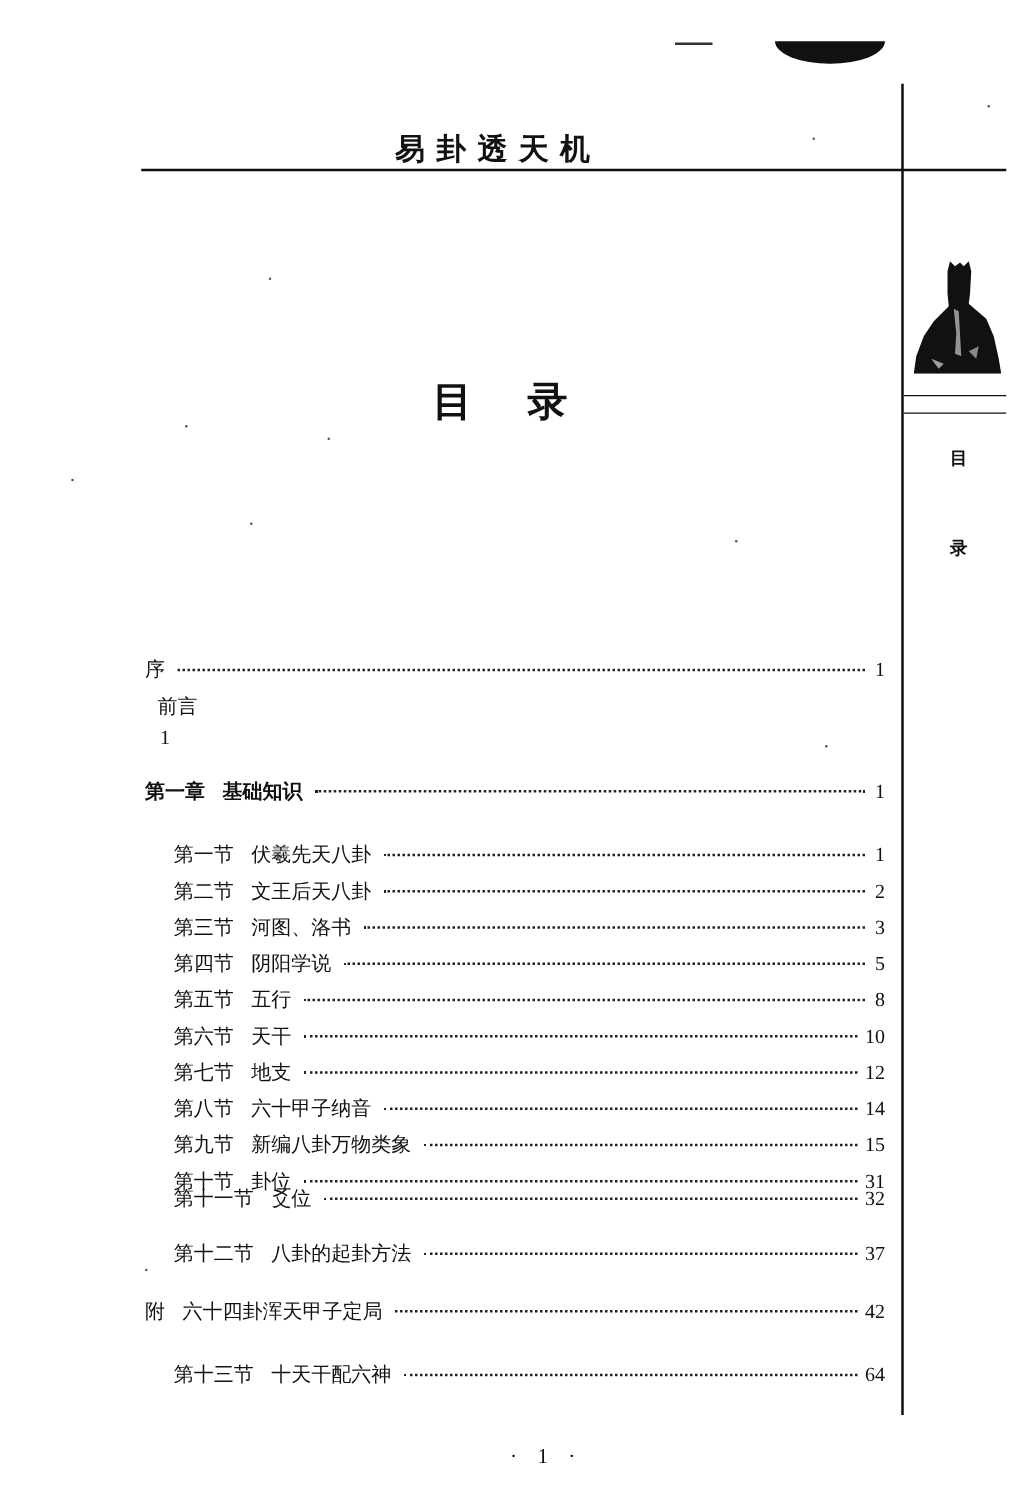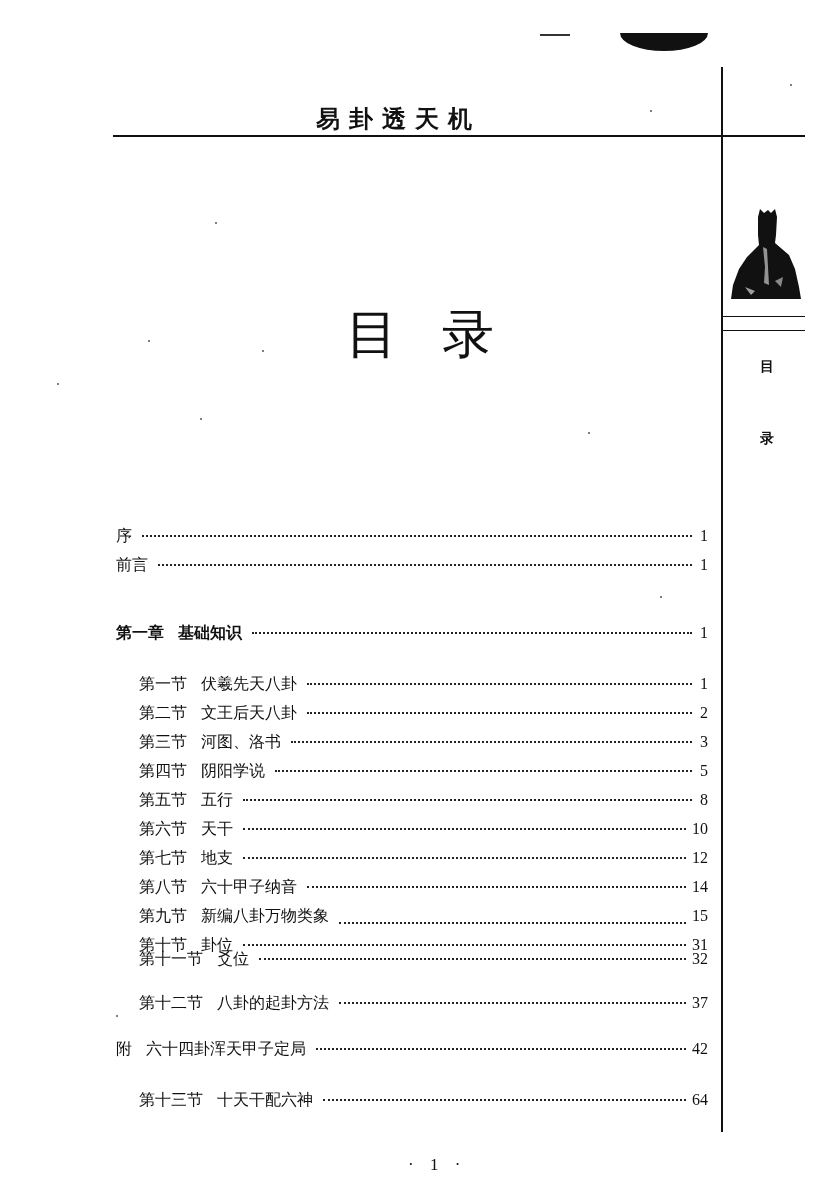--- a/index.html
+++ b/index.html
@@ -77,22 +77,22 @@
       position: absolute;
       left: 760px;
       font-size: 14px;
       font-family: "DejaVu Sans", sans-serif;
       font-weight: bold;
     }
     .toc-title {
       position: absolute;
       left: 346px;
       top: 300px;
-      font-size: 52px;
-      font-weight: normal;
+      font-size: 32px;
+      font-weight: bold;
       letter-spacing: 44px;
       white-space: nowrap;
     }
     .toc {
       position: absolute;
       left: 116px;
       top: 524px;
       width: 592px;
     }
     .toc-row {
@@ -171,21 +171,21 @@
 <div class="side-label" style="top:430px;">录</div>
 
 <div class="toc-title">目录</div>
 
 <div class="toc">
   <div class="toc-row" style="top:0px;">
     <span class="label">序</span>
     <span class="leader"></span>
     <span class="page">1</span>
   </div>
-  <div class="toc-row" style="top:29px;">
+  <div class="toc-row" style="top:29px;flex-direction:column;">
     <span class="label">前言</span>
     <span class="leader"></span>
     <span class="page">1</span>
   </div>
 
   <div class="toc-row bold" style="top:97px;">
     <span class="label num-label">第一章</span>
     <span class="label">基础知识</span>
     <span class="leader"></span>
     <span class="page">1</span>
@@ -232,21 +232,21 @@
     <span class="label">地支</span>
     <span class="leader"></span>
     <span class="page">12</span>
   </div>
   <div class="toc-row indent" style="top:329px;">
     <span class="label num-label">第八节</span>
     <span class="label">六十甲子纳音</span>
     <span class="leader"></span>
     <span class="page">14</span>
   </div>
-  <div class="toc-row indent" style="top:358px;align-items:flex-end;">
+  <div class="toc-row indent" style="top:358px;">
     <span class="label num-label">第九节</span>
     <span class="label">新编八卦万物类象</span>
     <span class="leader"></span>
     <span class="page">15</span>
   </div>
   <div class="toc-row indent" style="top:387px;">
     <span class="label num-label">第十节</span>
     <span class="label">卦位</span>
     <span class="leader"></span>
     <span class="page">31</span>

